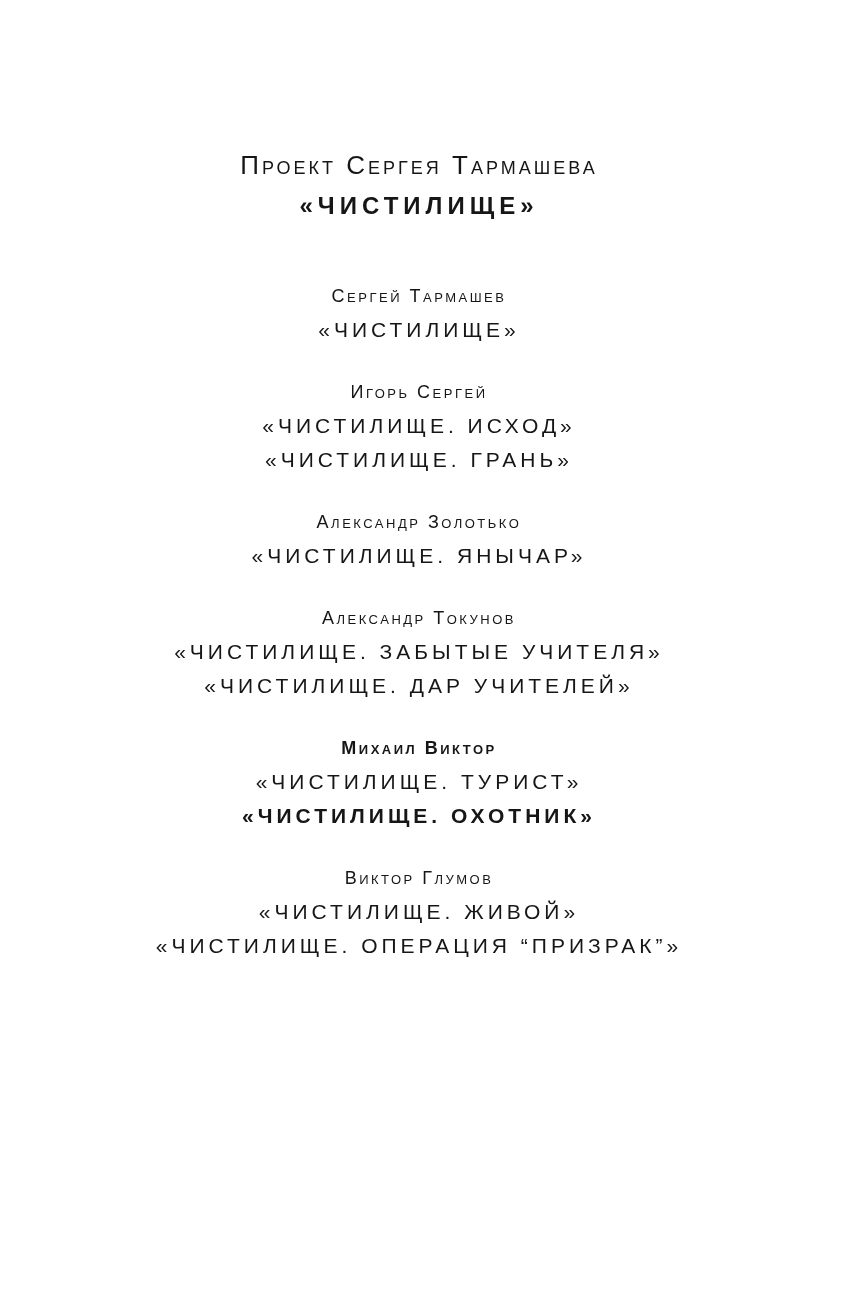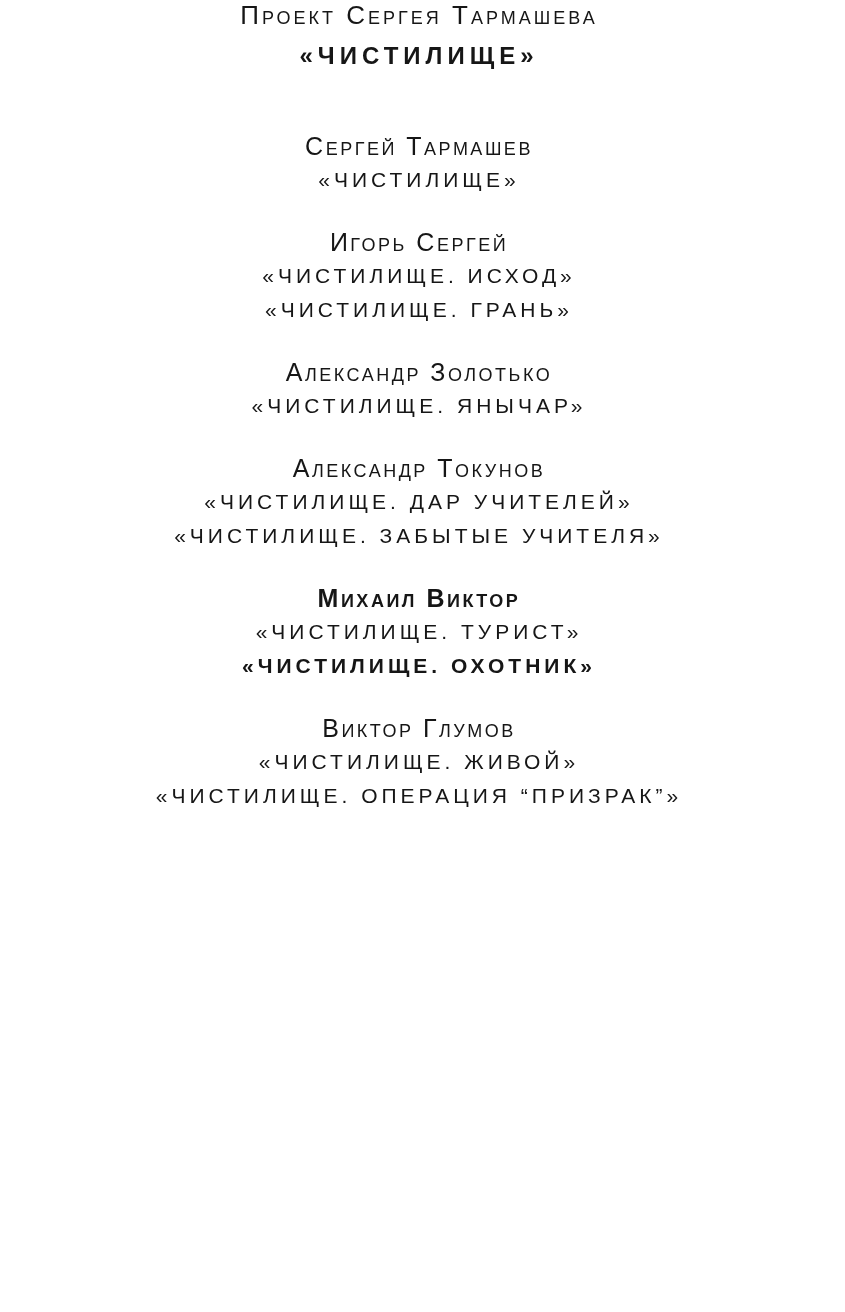--- a/index.html
+++ b/index.html
@@ -9,39 +9,40 @@
     background: #ffffff;
     overflow: hidden;
   }
   .page {
     width: 838px;
     height: 1312px;
     background: #ffffff;
     color: #161616;
     font-family: "Liberation Sans", sans-serif;
     text-align: center;
+    padding-top: 150px;
   }
   .series-header { margin-bottom: 58px; }
   .project-title {
     font-size: 26px;
     font-variant: small-caps;
     letter-spacing: 3px;
     line-height: 30px;
   }
   .series-name {
     font-size: 24px;
     font-weight: bold;
     letter-spacing: 5px;
     line-height: 30px;
     margin-top: 11px;
   }
   .author-section { margin-top: 28px; }
   .series-header + .author-section { margin-top: 0; }
   .author-name {
-    font-size: 25px;
+    font-size: 18px;
     font-variant: small-caps;
     letter-spacing: 2.5px;
     line-height: 34px;
   }
   .book-title {
     font-size: 21px;
     letter-spacing: 4px;
     line-height: 34px;
     white-space: nowrap;
   }
@@ -68,22 +69,22 @@
     <div class="book-title">«ЧИСТИЛИЩЕ. ГРАНЬ»</div>
   </div>
 
   <div class="author-section">
     <div class="author-name">Александр Золотько</div>
     <div class="book-title">«ЧИСТИЛИЩЕ. ЯНЫЧАР»</div>
   </div>
 
   <div class="author-section">
     <div class="author-name">Александр Токунов</div>
+    <div class="book-title">«ЧИСТИЛИЩЕ. ЗАБЫТЫЕ УЧИТЕЛЯ»</div>
     <div class="book-title">«ЧИСТИЛИЩЕ. ДАР УЧИТЕЛЕЙ»</div>
-    <div class="book-title">«ЧИСТИЛИЩЕ. ЗАБЫТЫЕ УЧИТЕЛЯ»</div>
   </div>
 
 
   <div class="author-section">
     <div class="author-name bold">Михаил Виктор</div>
     <div class="book-title">«ЧИСТИЛИЩЕ. ТУРИСТ»</div>
     <div class="book-title bold">«ЧИСТИЛИЩЕ. ОХОТНИК»</div>
   </div>
 
   <div class="author-section">

